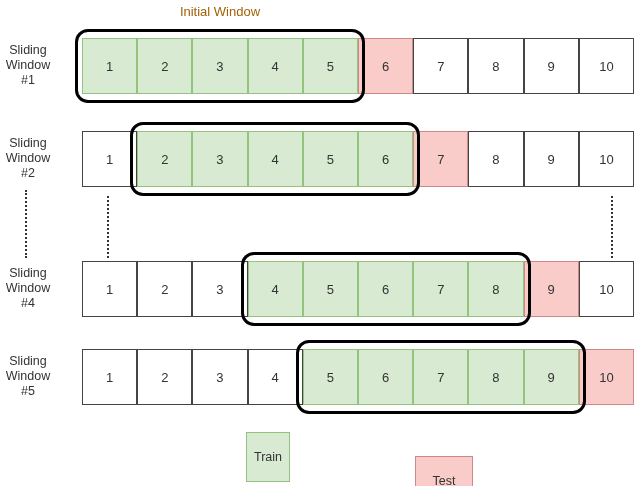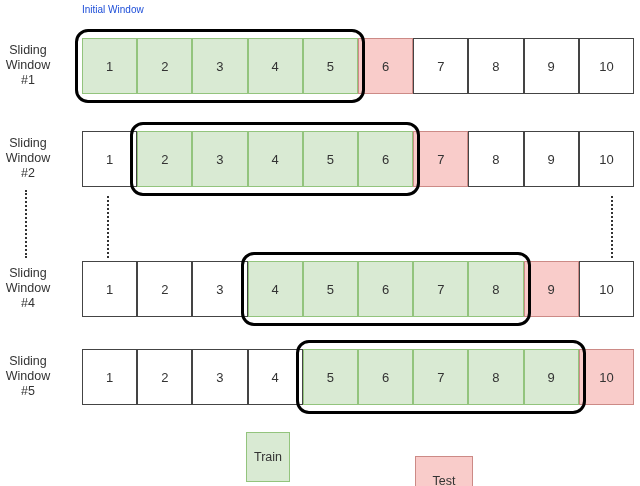--- a/index.html
+++ b/index.html
@@ -17,24 +17,24 @@
   }
   #diagram {
     position: absolute;
     left: 0;
     top: 0;
     width: 640px;
     height: 486px;
   }
   .initial-window-label {
     position: absolute;
-    font-size: 10px;
-    color: #1d4ed8;
+    font-size: 13px;
+    color: #a16207;
     white-space: nowrap;
-    text-align: left;
+    text-align: center;
   }
   .row-label {
     position: absolute;
     font-size: 12.5px;
     line-height: 15px;
     color: #333333;
     text-align: center;
     white-space: nowrap;
   }
   .cell {

